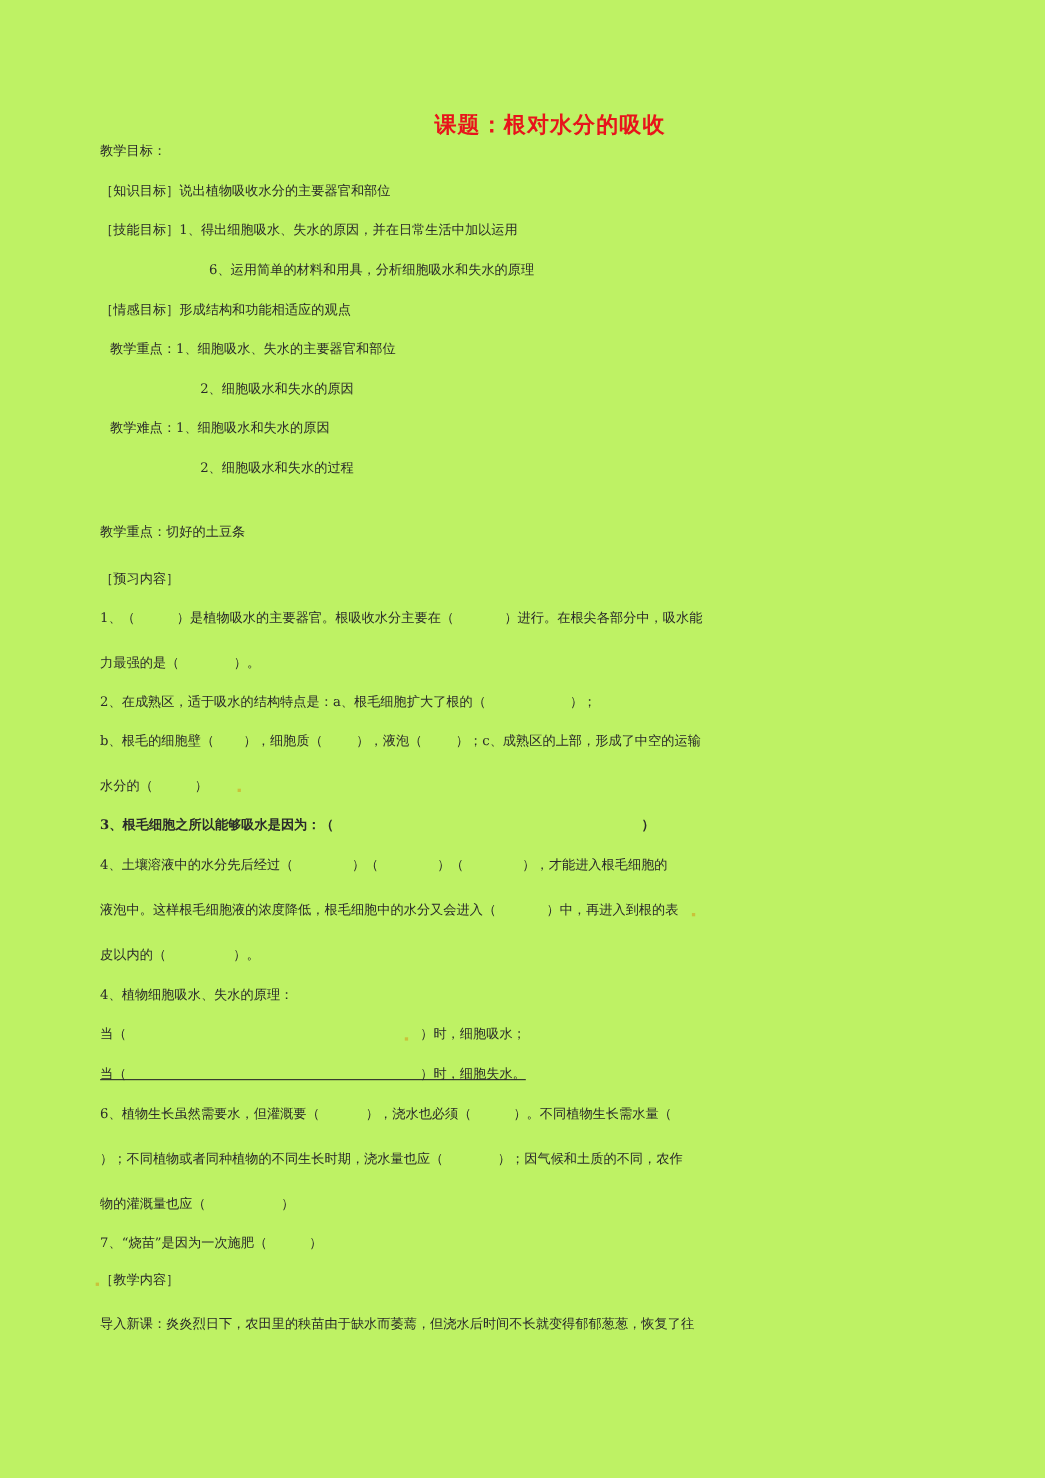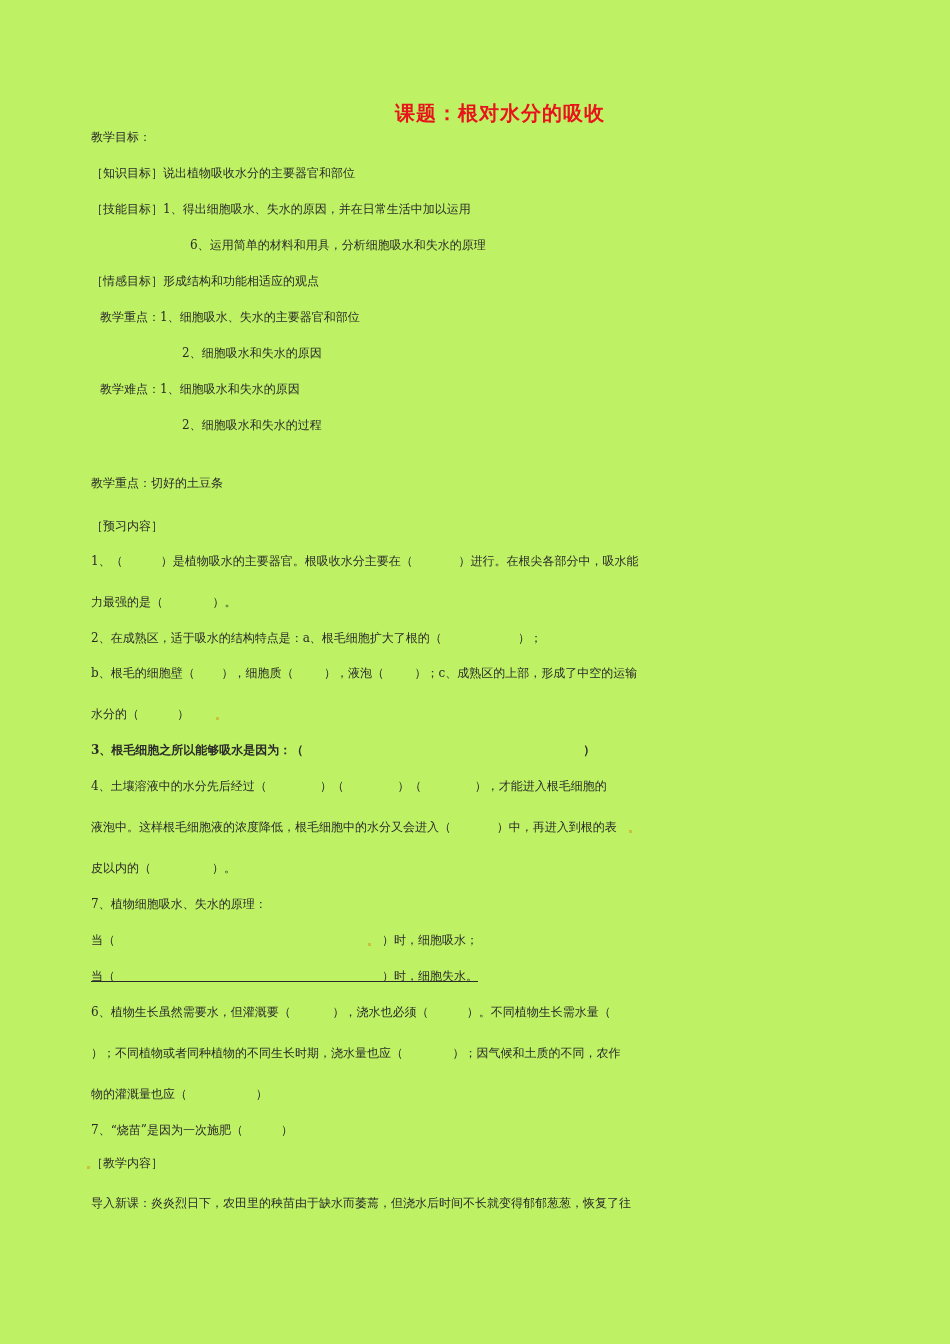--- a/index.html
+++ b/index.html
@@ -76,21 +76,21 @@
   <div class="line" style="left:91px; top:628px;">2、在成熟区，适于吸水的结构特点是：a、根毛细胞扩大了根的（                    ）；</div>
   <div class="line" style="left:91px; top:663px;">b、根毛的细胞壁（       ），细胞质（        ），液泡（        ）；c、成熟区的上部，形成了中空的运输</div>
   <div class="line" style="left:91px; top:704px;">水分的（          ）</div>
 
   <div class="line" style="left:91px; top:740px;font-weight:bold;">3、根毛细胞之所以能够吸水是因为：（                                                                   ）</div>
 
   <div class="line" style="left:91px; top:776px;">4、土壤溶液中的水分先后经过（              ）（              ）（              ），才能进入根毛细胞的</div>
   <div class="line" style="left:91px; top:817px;">液泡中。这样根毛细胞液的浓度降低，根毛细胞中的水分又会进入（            ）中，再进入到根的表</div>
   <div class="line" style="left:91px; top:858px;">皮以内的（                ）。</div>
 
-  <div class="line" style="left:91px; top:894px;">7、植物细胞吸水、失水的原理：</div>
+  <div class="line" style="left:91px; top:894px;">4、植物细胞吸水、失水的原理：</div>
   <div class="line" style="left:91px; top:930px;">当（                                                                      ）时，细胞吸水；</div>
   <div class="line" style="left:91px; top:966px;text-decoration:underline;">当（                                                                      ）时，细胞失水。</div>
 
   <div class="line" style="left:91px; top:1002px;">6、植物生长虽然需要水，但灌溉要（           ），浇水也必须（          ）。不同植物生长需水量（</div>
   <div class="line" style="left:91px; top:1043px;">）；不同植物或者同种植物的不同生长时期，浇水量也应（             ）；因气候和土质的不同，农作</div>
   <div class="line" style="left:91px; top:1084px;text-align:right;">物的灌溉量也应（                  ）</div>
 
   <div class="line" style="left:91px; top:1120px;">7、“烧苗”是因为一次施肥（          ）</div>
 
   <div class="line" style="left:91px; top:1153px;">［教学内容］</div>

